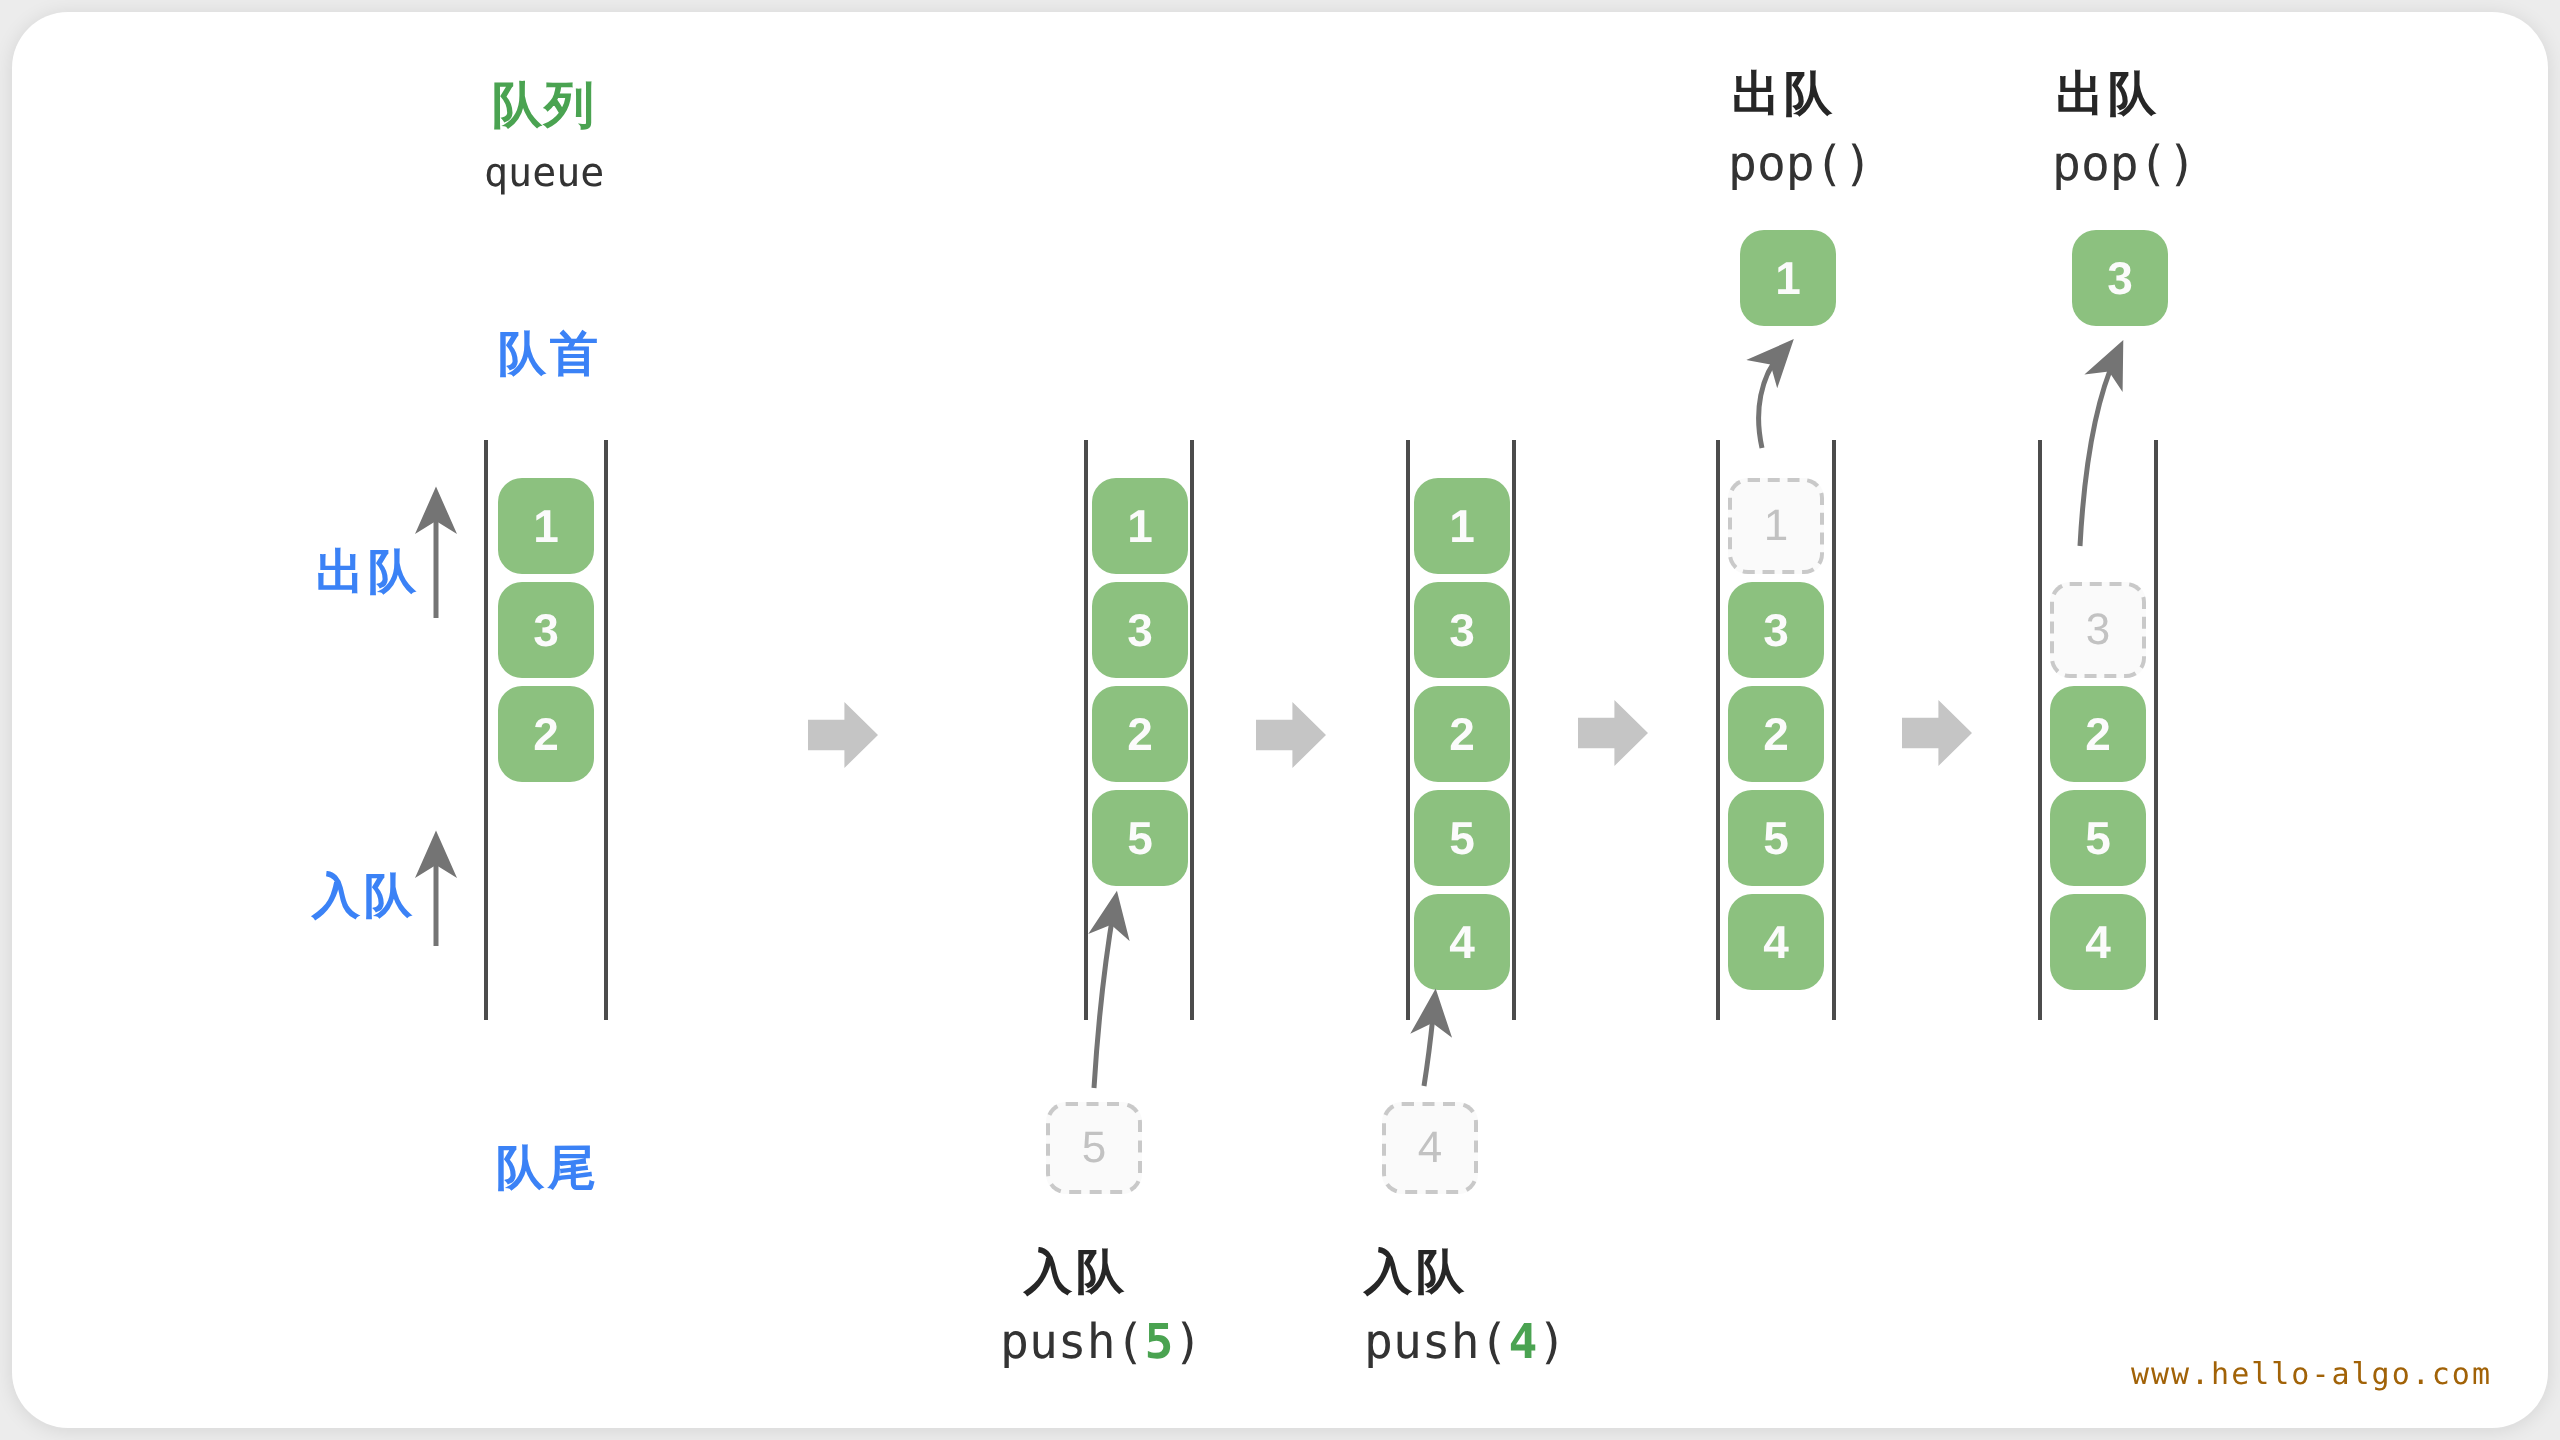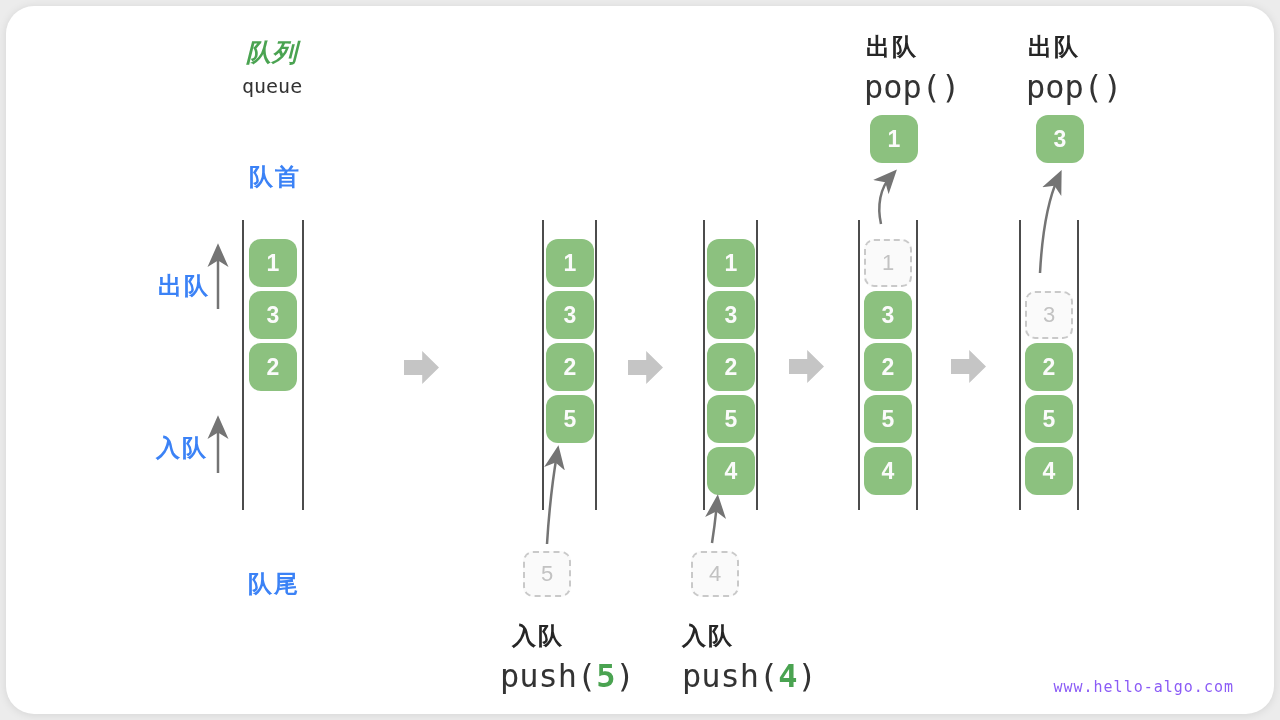--- a/index.html
+++ b/index.html
@@ -12,21 +12,21 @@
   .canvas {
     position: absolute; left: 6px; top: 6px;
     width: 1268px; height: 708px;
     background: #ffffff;
     border-radius: 28px;
     box-shadow: 0 1px 10px rgba(0,0,0,0.10);
   }
   .abs { position: absolute; }
 
   
-  .title-zh { left: 240px; top: 30px; font-size: 25px; font-weight: bold; color: #4aa351; letter-spacing: 1px; font-style: italic; }
+  .title-zh { left: 240px; top: 30px; font-size: 25px; font-weight: bold; color: #4aa351; letter-spacing: 1px; }
   .title-en { left: 236px; top: 68px; font-size: 20px; color: #333; font-family: "DejaVu Sans Mono", monospace; }
 
   
   .zh-label { font-size: 24px; font-weight: bold; color: #3b82f6; letter-spacing: 2px; }
   .lbl-front { left: 243px; top: 155px; }
   .lbl-rear  { left: 242px; top: 562px; }
   .lbl-deq   { left: 152px; top: 264px; }
   .lbl-enq   { left: 150px; top: 426px; }
 
   
@@ -63,42 +63,42 @@
   
   .ghost-box {
     position: absolute; width: 48px; height: 46px;
     background: #fafafa; color: #c2c2c2;
     border: 2px dashed #c9c9c9; border-radius: 10px;
     display: flex; align-items: center; justify-content: center;
     font-size: 22px;
   }
 
   .op-label { position: absolute; font-size: 24px; font-weight: bold; color: #262626; letter-spacing: 2px; }
-  .op-code  { position: absolute; font-size: 32px; color: #333; font-family: "DejaVu Sans Mono", monospace; }
+  .op-code  { position: absolute; font-size: 24px; color: #333; font-family: "DejaVu Sans Mono", monospace; }
   .op-code .arg { color: #4aa351; font-weight: bold; }
 
   
   .block-arrow {
     position: absolute; width: 35px; height: 33px;
     background: #c5c5c5;
     -webkit-clip-path: polygon(0 27%, 52% 27%, 52% 0, 100% 50%, 52% 100%, 52% 73%, 0 73%);
     clip-path: polygon(0 27%, 52% 27%, 52% 0, 100% 50%, 52% 100%, 52% 73%, 0 73%);
   }
   .ba1 { left: 398px; top: 345px; }
   .ba2 { left: 622px; top: 345px; }
   .ba3 { left: 783px; top: 344px; }
   .ba4 { left: 945px; top: 344px; }
 
   svg.overlay { position: absolute; left: 0; top: 0; width: 1280px; height: 720px; pointer-events: none; }
   svg.overlay path.arrow { stroke: #747474; stroke-width: 2.5; fill: none; }
 
   .watermark {
-    position: absolute; right: 40px; top: 672px;
+    position: absolute; right: 28px; top: 672px;
     font-family: "DejaVu Sans Mono", monospace;
-    font-size: 15px; color: #8b5cf6; letter-spacing: 1px;
+    font-size: 15px; color: #a16207; letter-spacing: 1px;
   }
 </style>
 </head>
 <body>
 
 <div class="canvas">
 
   <div class="abs title-zh">队列</div>
   <div class="abs title-en">queue</div>
 

